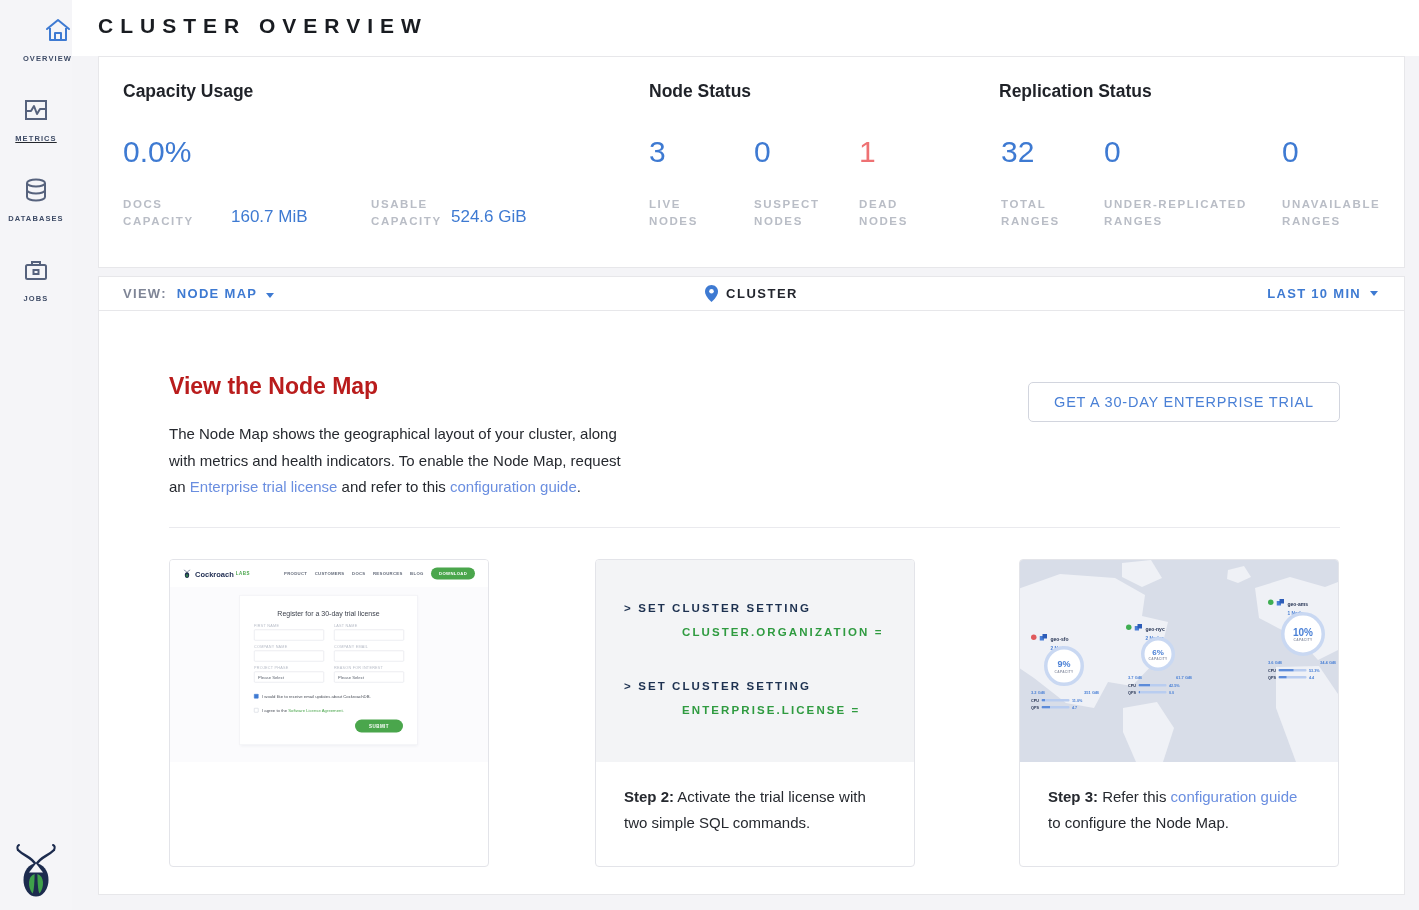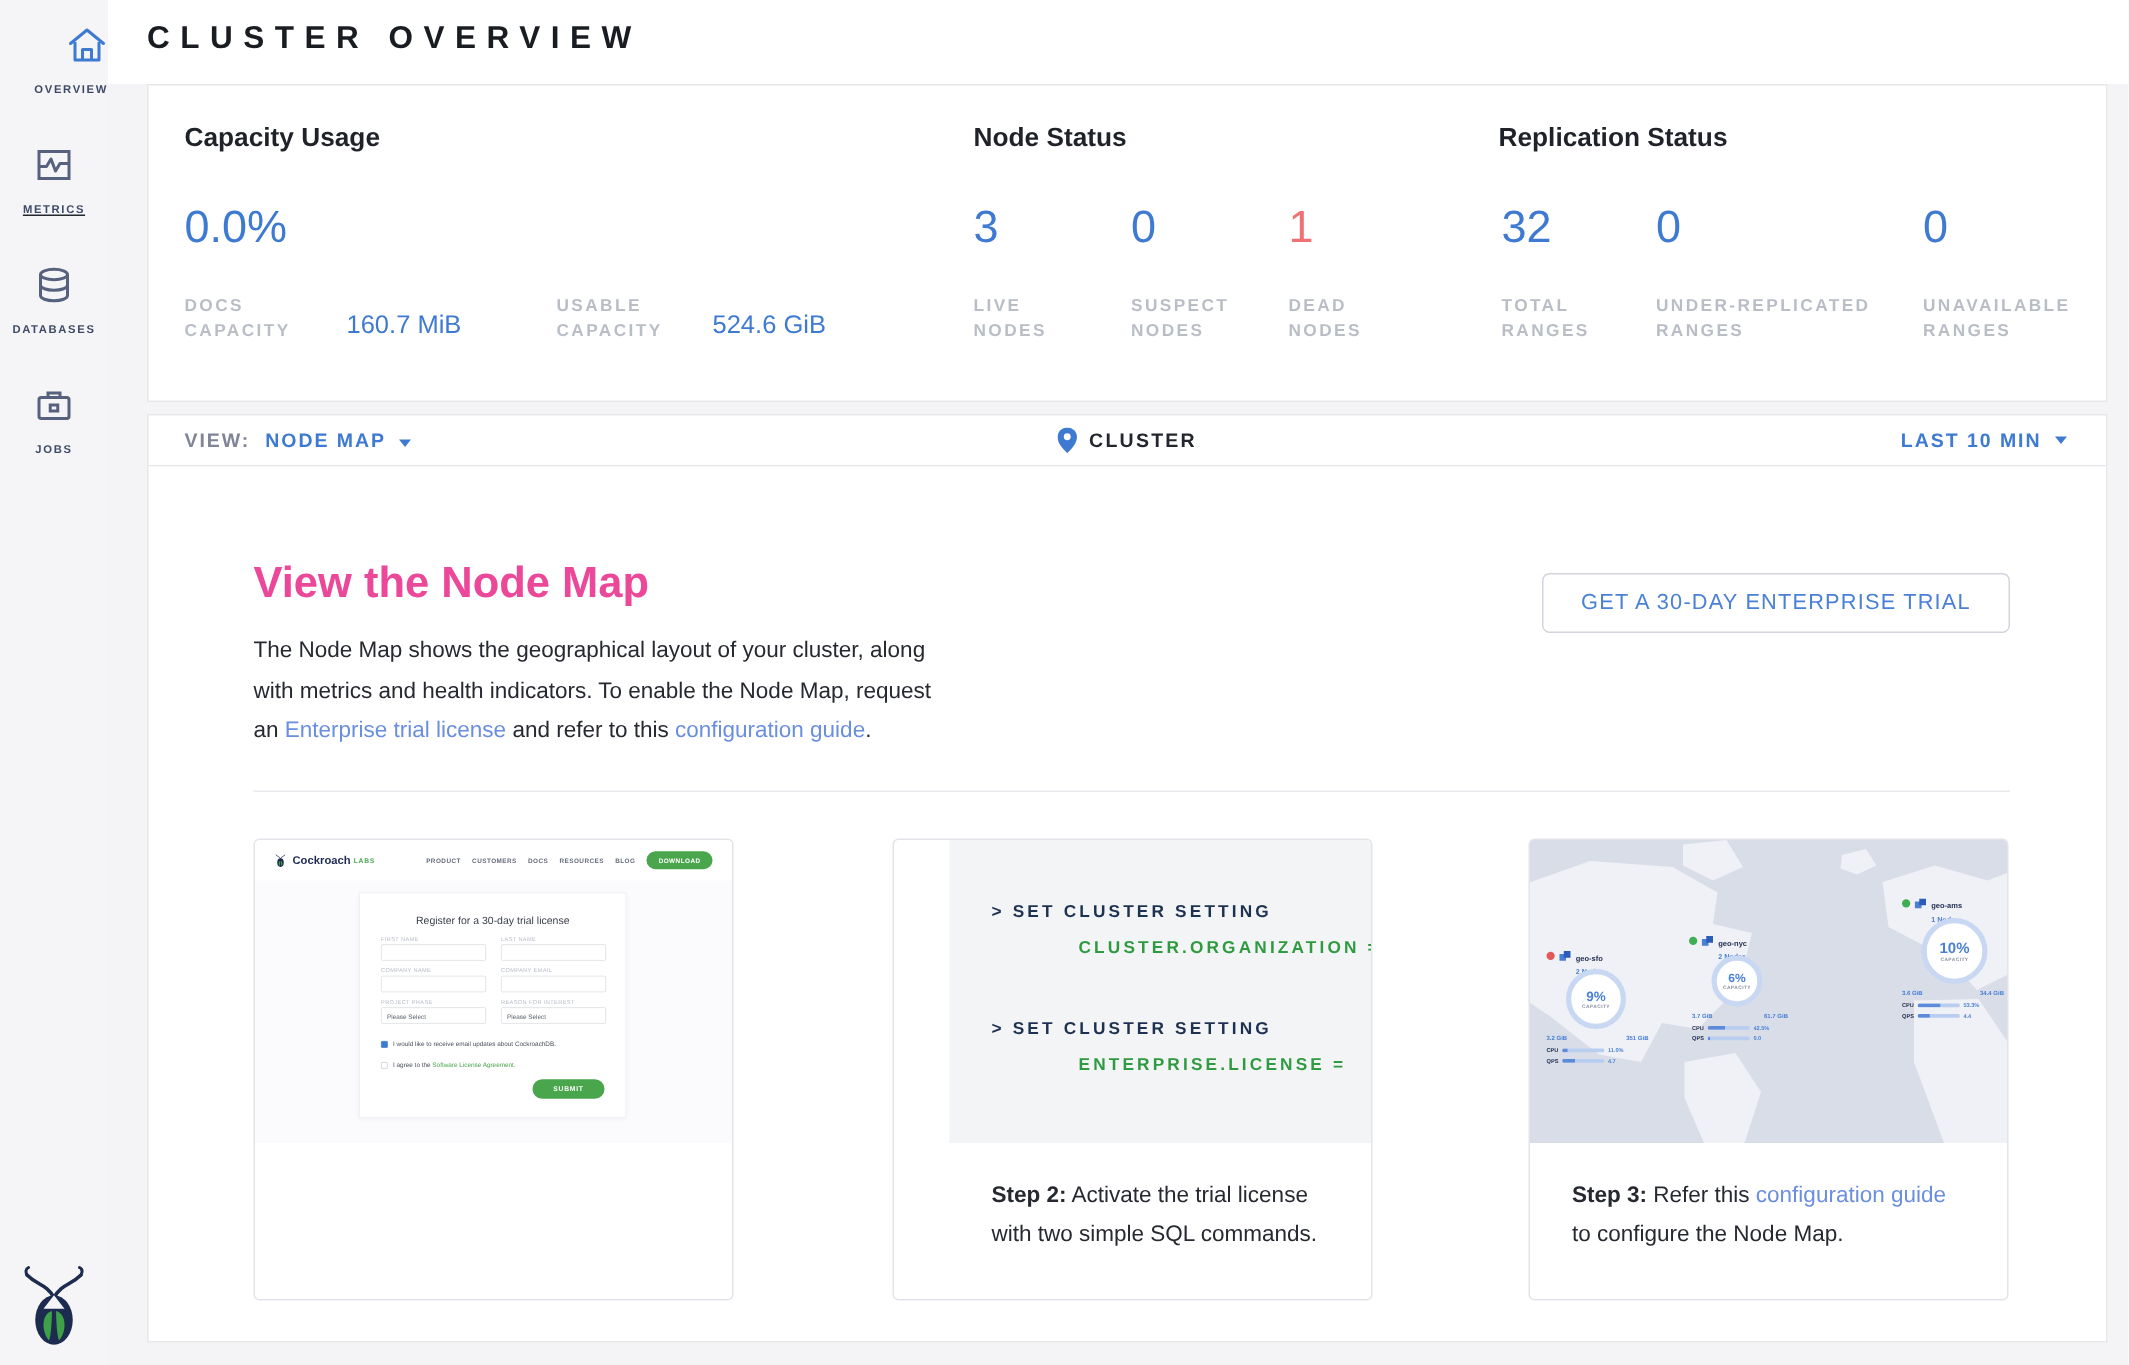--- a/index.html
+++ b/index.html
@@ -39,21 +39,21 @@
   .view-bar{position:absolute;left:98px;top:276px;width:1307px;height:35px;background:#fff;border:1px solid var(--border);z-index:2;}
   .view-left{position:absolute;left:24px;top:0;height:33px;display:flex;align-items:center;}
   .view-label{font-size:13px;font-weight:600;letter-spacing:1.3px;color:#7f8596;}
   .view-value{margin-left:10px;font-size:13px;font-weight:600;letter-spacing:1.3px;color:var(--blue);cursor:pointer;}
   .view-center{position:absolute;left:0;right:0;top:0;height:33px;display:flex;align-items:center;justify-content:center;gap:8px;}
   .view-cluster{font-size:13px;font-weight:600;letter-spacing:1.5px;color:#23262e;}
   .view-right{position:absolute;right:26px;top:0;height:33px;display:flex;align-items:center;font-size:13px;font-weight:600;letter-spacing:1.3px;color:var(--blue);cursor:pointer;}
   .caret{display:inline-block;width:0;height:0;border-left:4.5px solid transparent;border-right:4.5px solid transparent;border-top:5.5px solid var(--blue);margin-left:9px;}
   
   .main-panel{position:absolute;left:98px;top:311px;width:1307px;height:584px;background:#fff;border:1px solid var(--border);border-top:none;z-index:2;}
-  .nm-heading{position:absolute;left:70px;top:62px;font-size:29px;font-weight:700;color:#ec4899;}
+  .nm-heading{position:absolute;left:70px;top:62px;font-size:23px;font-weight:700;color:#b91c1c;}
   .nm-desc{position:absolute;left:70px;top:110px;width:468px;font-size:15px;line-height:26.5px;color:#26292f;}
   .nm-desc a, .inline-link{color:var(--link);text-decoration:none;cursor:pointer;}
   .trial-btn{position:absolute;left:929px;top:71px;width:312px;height:40px;background:#fff;border:1px solid #d2d5de;border-radius:5px;
     font-family:"Liberation Sans",sans-serif;font-size:14.5px;letter-spacing:0.8px;color:#4a80d6;cursor:pointer;}
   .divider{position:absolute;left:70px;top:216px;width:1171px;height:1px;background:#eaeaee;}
   
   .card{position:absolute;top:248px;width:320px;height:308px;background:#fff;border:1px solid #e3e4e9;border-radius:4px;overflow:hidden;}
   .card-media{position:relative;width:318px;height:202px;overflow:hidden;}
   .card-caption{padding:22px 28px 0;font-size:15px;line-height:26px;color:#26292f;}
   .card-caption b{font-weight:700;}
@@ -153,21 +153,21 @@
   <div class="page-title">CLUSTER OVERVIEW</div>
 </div>
 
 <div class="stats-panel">
 
   <div class="section-title" style="left:24px;top:24px;">Capacity Usage</div>
   <div class="big-num" style="left:24px;top:78px;">0.0%</div>
   <div class="stat-label" style="left:24px;top:139px;width:84px;">DOCS CAPACITY</div>
   <div class="cap-value" style="left:132px;top:150px;">160.7 MiB</div>
   <div class="stat-label" style="left:272px;top:139px;width:84px;">USABLE CAPACITY</div>
-  <div class="cap-value" style="left:376px;top:150px;">524.6 GiB</div>
+  <div class="cap-value" style="left:352px;top:150px;">524.6 GiB</div>
 
   <div class="section-title" style="left:550px;top:24px;">Node Status</div>
   <div class="big-num" style="left:550px;top:78px;">3</div>
   <div class="stat-label" style="left:550px;top:139px;width:80px;">LIVE NODES</div>
   <div class="big-num" style="left:655px;top:78px;">0</div>
   <div class="stat-label" style="left:655px;top:139px;width:80px;">SUSPECT NODES</div>
   <div class="big-num red" style="left:760px;top:78px;">1</div>
   <div class="stat-label" style="left:760px;top:139px;width:80px;">DEAD NODES</div>
 
   <div class="section-title" style="left:900px;top:24px;">Replication Status</div>
@@ -272,21 +272,21 @@
                 <span class="cb-link">Software License Agreement.</span>
               </span>
             </div>
             <button class="site-submit">SUBMIT</button>
           </div>
         </div>
       </div>
     </div>
   </div>
 
-  <div class="card" style="left:496px;padding-left:37px;">
+  <div class="card" style="left:496px;">
     <div class="card-media code-media">
       <div class="code-line" style="left:28px;top:42px;">
         <span>&gt;</span>
         <span>SET CLUSTER SETTING</span>
       </div>
       <div class="code-line code-arg" style="left:86px;top:66px;">CLUSTER.ORGANIZATION =</div>
       <div class="code-line" style="left:28px;top:120px;">
         <span>&gt;</span>
         <span>SET CLUSTER SETTING</span>
       </div>

